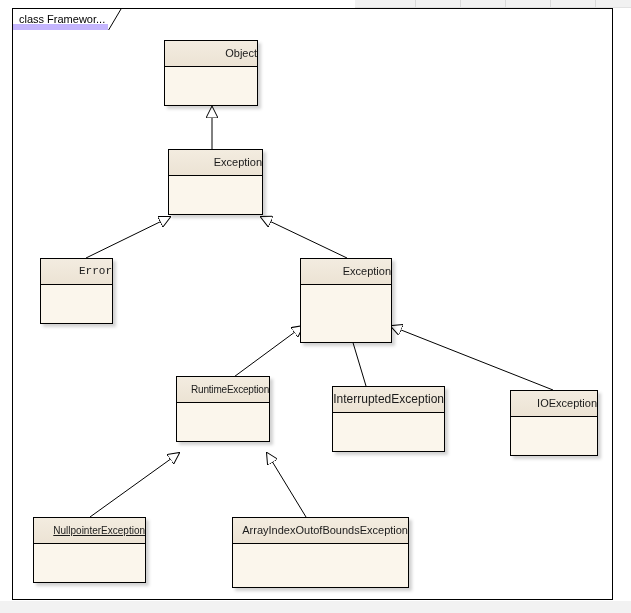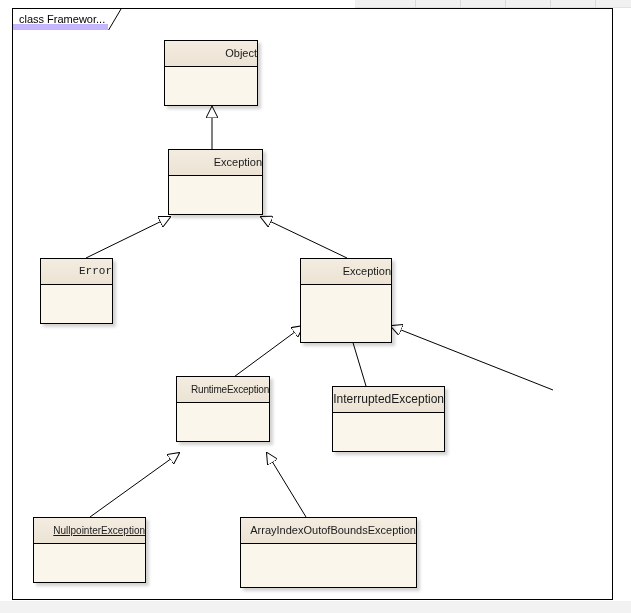--- a/index.html
+++ b/index.html
@@ -204,24 +204,28 @@
   <div class="cls" style="left:176px; top:376px; width:94px; height:66px;">
     <div class="hdr" style="font-size:10px; letter-spacing:-0.2px;">RuntimeException</div>
     <div class="body"></div>
   </div>
 
   <div class="cls" style="left:332px; top:386px; width:113px; height:66px;">
     <div class="hdr" style="font-size:12px;">InterruptedException</div>
     <div class="body"></div>
   </div>
 
+  <div class="cls" style="left:510px; top:390px; width:88px; height:66px;">
+    <div class="hdr">IOException</div>
+    <div class="body"></div>
+  </div>
 
   <div class="cls" style="left:33px; top:517px; width:113px; height:66px;">
     <div class="hdr" style="font-size:10px;text-decoration:underline;">NullpointerException</div>
     <div class="body"></div>
   </div>
 
-  <div class="cls" style="left:240px; top:517px; width:177px; height:71px;">
+  <div class="cls" style="left:232px; top:517px; width:177px; height:71px;">
     <div class="hdr" style="font-size:11px;">ArrayIndexOutofBoundsException</div>
     <div class="body" style="height:calc(100% - 27px);"></div>
   </div>
 
 </div>
 
 </body></html>

